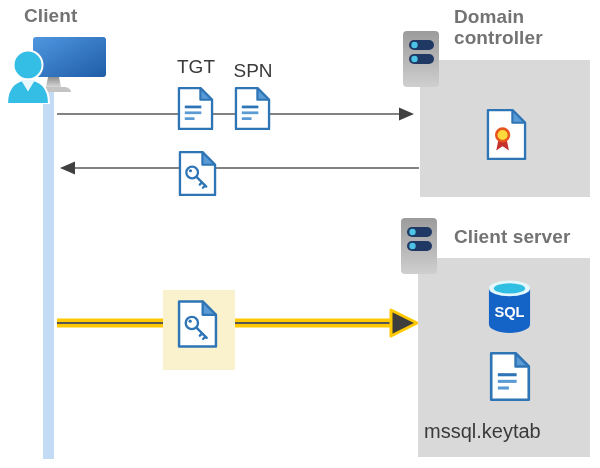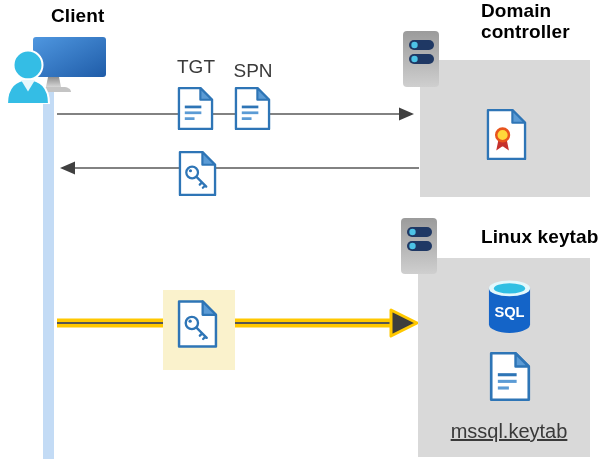--- a/index.html
+++ b/index.html
@@ -2,29 +2,28 @@
 <html style="--arrow-yellow: #ffc800; --arrow-dark: #404040; --line-gray: #595959; --highlight-cream: #faf2cc; --box-gray: #d9d9d9; --lifeline-blue: #c3dbf5; --doc-blue: #2e75b6; --doc-blue-light: #5b9bd5; --server-navy: #1f3864; --server-dot-cyan: #4dc3e6; --sql-blue: #1464c8; --sql-top-cyan: #30bfe3; --person-cyan: #34bde5; --seal-yellow: #ffd83b; --seal-ring-orange: #e8541d; --ribbon-red: #c5312d; --text-dark: #3a3a3a;"><head>
 <meta charset="utf-8">
 <style>
   html,body { margin:0; padding:0; background:#fff; }
   .stage {
     position:relative; width:600px; height:468px; background:#fff;
     font-family:"Liberation Sans", sans-serif; overflow:hidden;
   }
   .abs { position:absolute; }
   .label-bold {
-    font-weight:bold; font-size:19px; line-height:21px; color:#000000;
+    font-weight:bold; font-size:19px; line-height:21px; color:#737373;
     letter-spacing:0.1px;
-    margin-left:27px;
   }
   .label-plain {
     font-size:19px; color:var(--text-dark,#3a3a3a); text-align:center;
   }
   .label-keytab {
-    font-size:20px; color:var(--text-dark,#3a3a3a); text-align:center;text-decoration:underline;
+    font-size:20px; color:var(--text-dark,#3a3a3a); 
   }
   .lifeline {
     left:43px; top:88px; width:11px; height:371px;
     background:var(--lifeline-blue,#c3dbf5);
   }
   .graybox { background:var(--box-gray,#d9d9d9); }
   .creambox { background:var(--highlight-cream,#faf2cc); }
   
   .doc-body { fill:#fff; stroke:var(--doc-blue,#2e75b6); stroke-width:2.4; stroke-linejoin:round; }
   .doc-fold { fill:var(--doc-blue-light,#5b9bd5); stroke:var(--doc-blue,#2e75b6); stroke-width:2.2; stroke-linejoin:round; }
@@ -157,23 +156,23 @@
   <svg class="abs" style="left:489px;top:351px" width="42" height="51" viewBox="0 0 38 46">
     <path class="doc-body" d="M2 2 H24 L36 14 V44 H2 Z"></path>
     <path class="doc-fold" d="M24 2 V14 H36 Z"></path>
     <rect class="doc-line-dark" x="8" y="20" width="17" height="2.8"></rect>
     <rect class="doc-line-light" x="8" y="26" width="17" height="2.8"></rect>
     <rect class="doc-line-light" x="8" y="32" width="10" height="2.8"></rect>
   </svg>
 
   <div class="label-bold abs" style="left:24px;top:5px">Client</div>
 
-  <div class="label-bold abs" style="left:454px;top:0;width:122px">Domain controller</div>
+  <div class="label-bold abs" style="left:454px;top:6px;width:122px">Domain controller</div>
 
-  <div class="label-bold abs" style="left:454px;top:226px;width:140px">Linux keytab</div>
+  <div class="label-bold abs" style="left:454px;top:226px;width:140px">Client server</div>
 
   <div class="label-plain abs" style="left:176px;top:56px;width:40px">TGT</div>
 
   <div class="label-plain abs" style="left:233px;top:60px;width:40px">SPN</div>
 
   <div class="label-keytab abs" style="left:424px;top:420px;width:170px">mssql.keytab</div>
 
 </div>
 
 </body></html>

